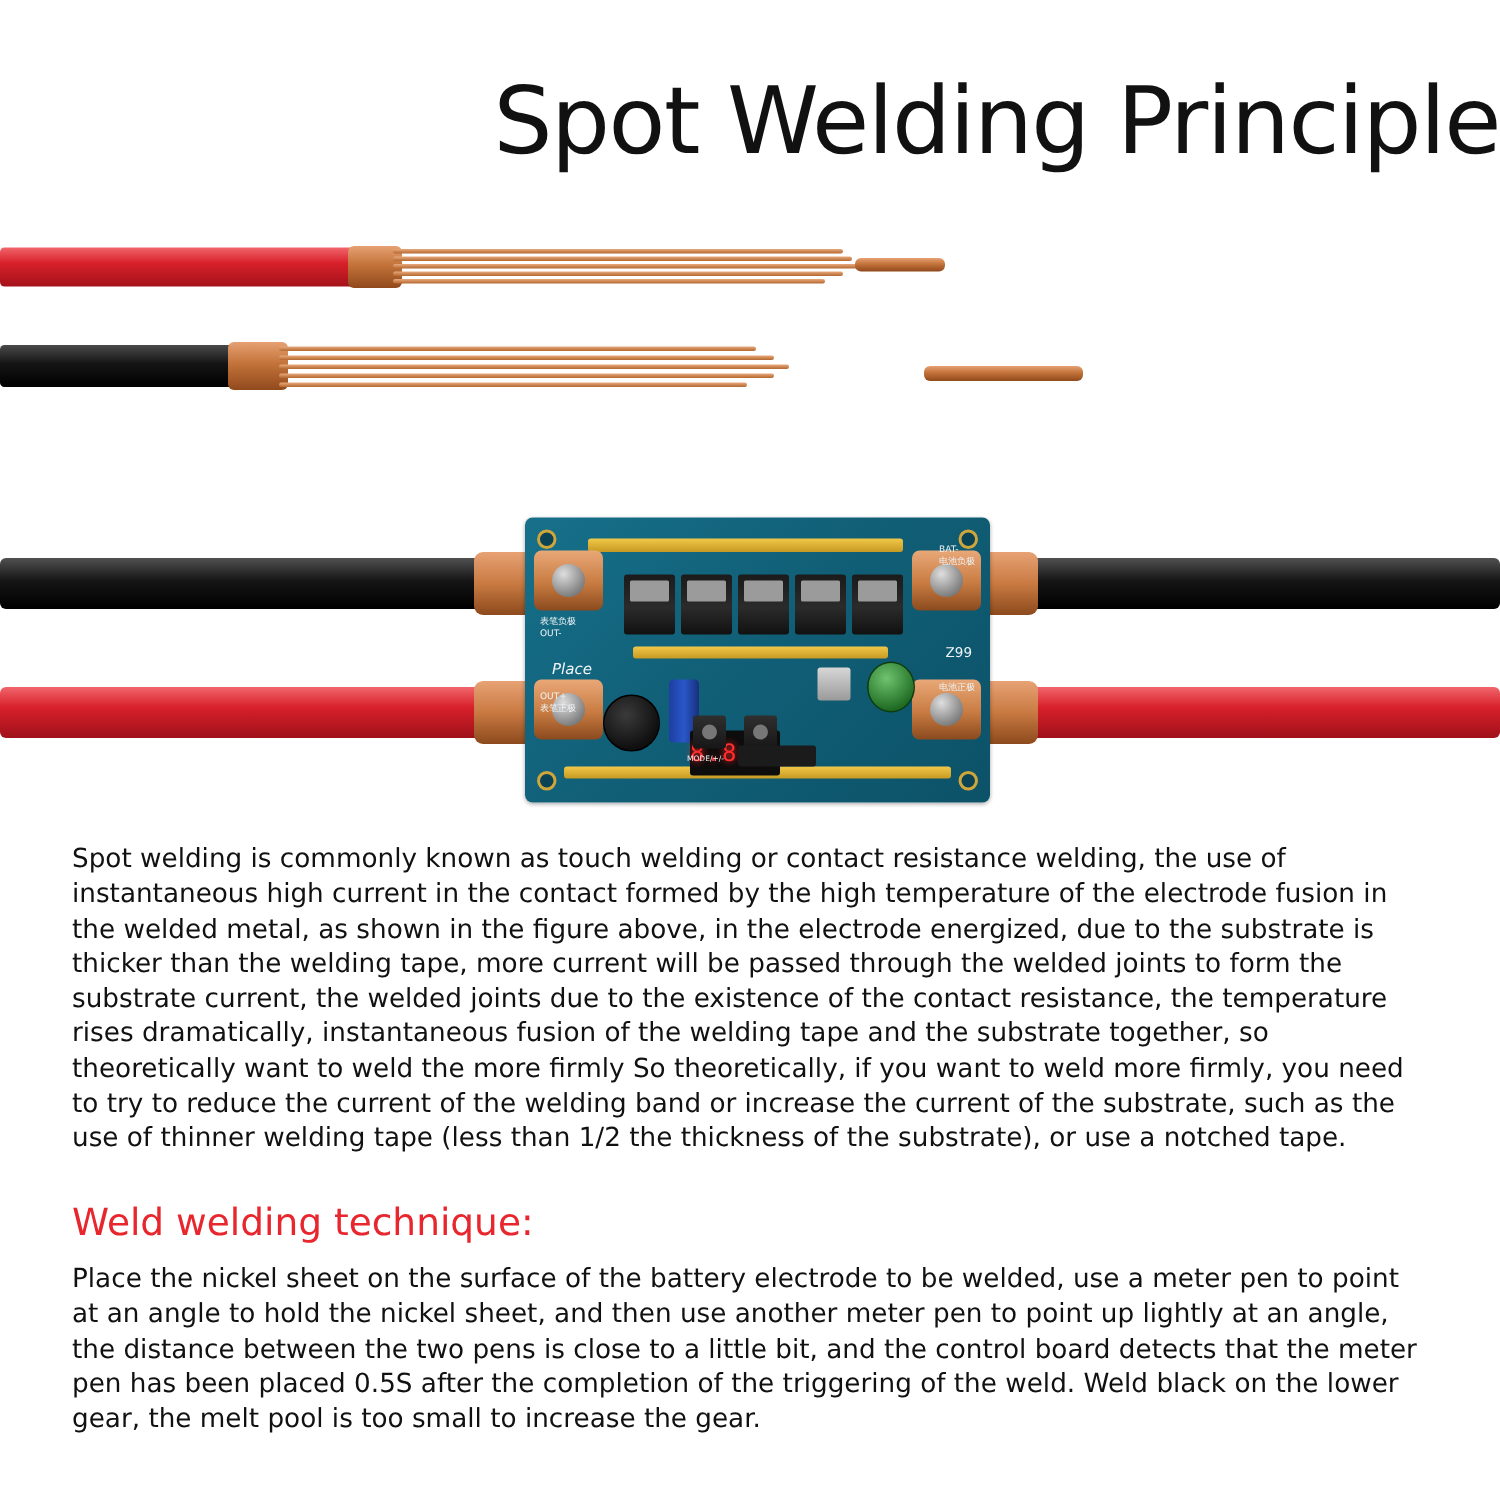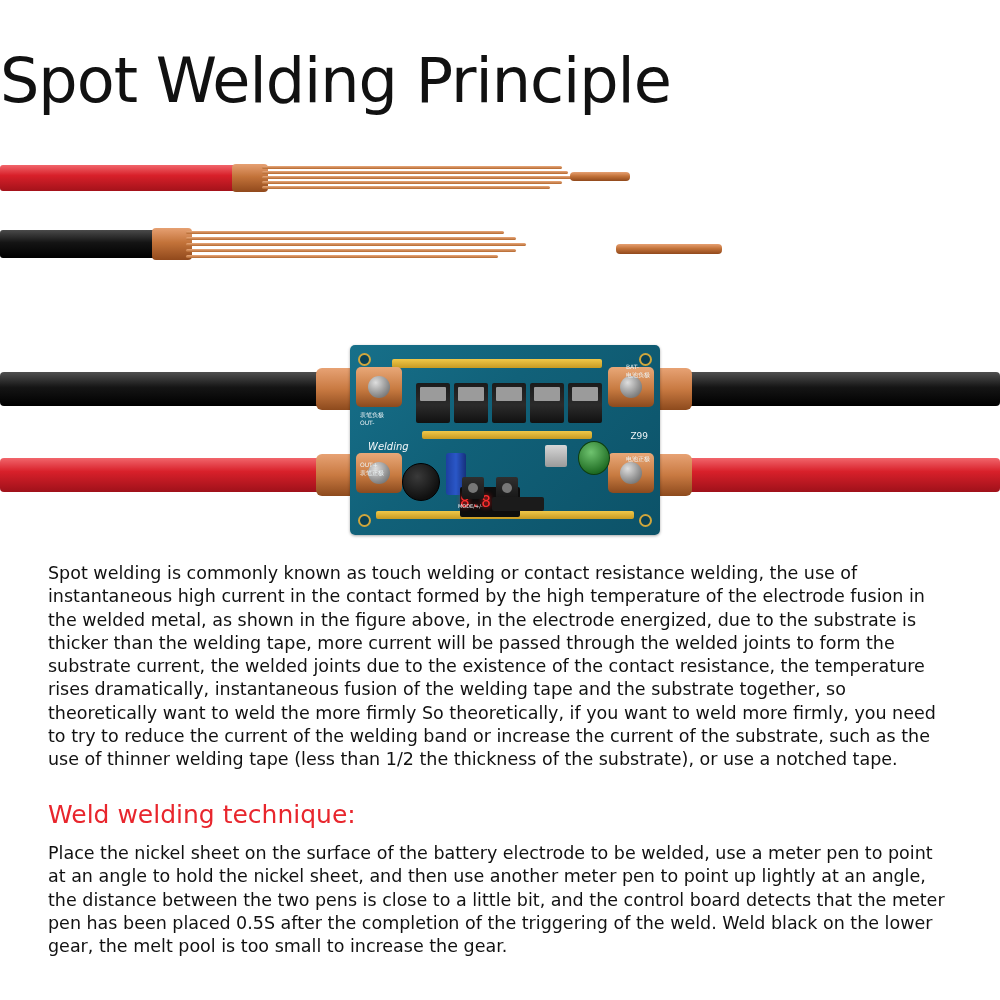--- a/index.html
+++ b/index.html
@@ -15,21 +15,21 @@
     color: #111111;
     overflow: hidden;
   }
 
   
   .page-title {
     position: absolute;
     top: 44px;
     left: 0;
     width: 1000px;
-    text-align: left;
+    text-align: right;
     font-size: 62px;
     font-weight: 400;
     letter-spacing: -1px;
     color: #111;
     font-family: "DejaVu Sans", sans-serif;
   }
 
   
   .illustration {
     position: absolute;
@@ -328,21 +328,21 @@
 
     <div class="buzzer"></div>
     <div class="cap-blue"></div>
     <div class="display">8.8.8.</div>
     <div class="trimpot"></div>
     <div class="cap-green"></div>
     <div class="btn-sw" style="left:112px;"></div>
     <div class="btn-sw" style="left:146px;"></div>
     <div class="header-pins"></div>
 
-    <div class="brand">Welding</div>
+    <div class="brand">Place</div>
     <div class="silk-code">Z99</div>
 
     <div class="silk" style="left:10px;top:66px;">
       <span>表笔负极</span><br>
       <span>OUT-</span>
     </div>
     <div class="silk" style="right:10px;top:18px;">
       <span>BAT-</span><br>
       <span>电池负极</span>
     </div>

